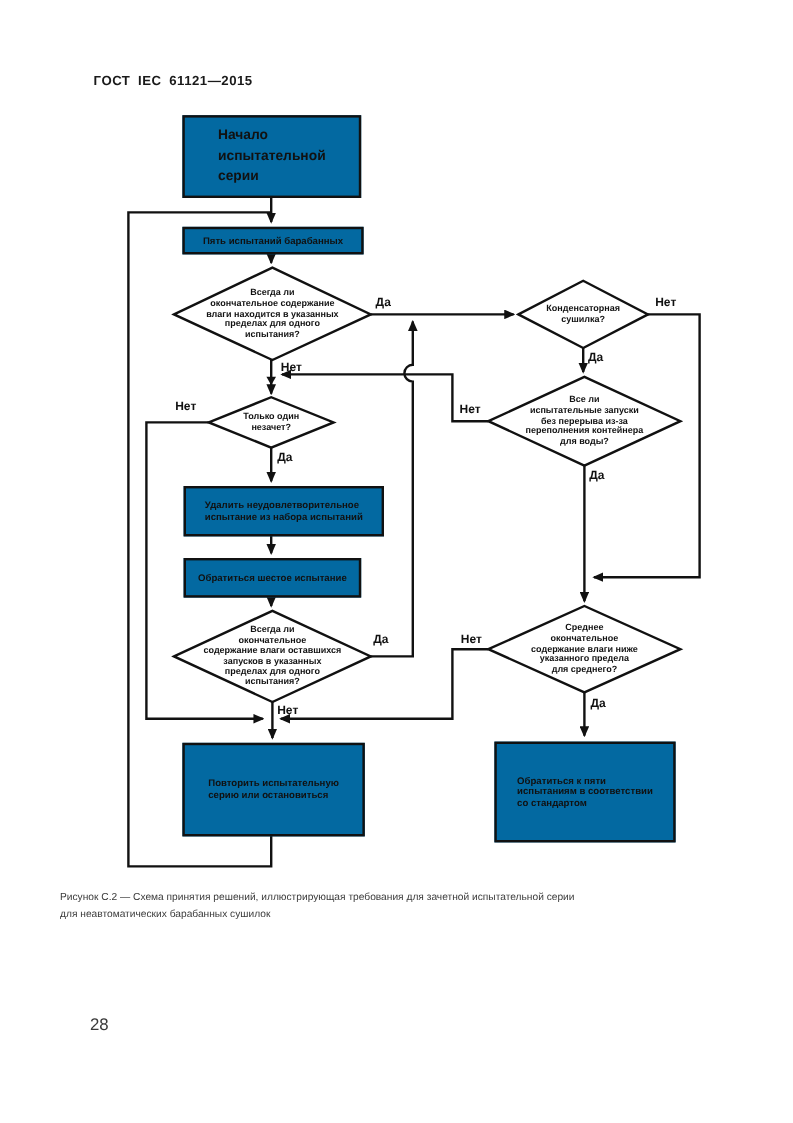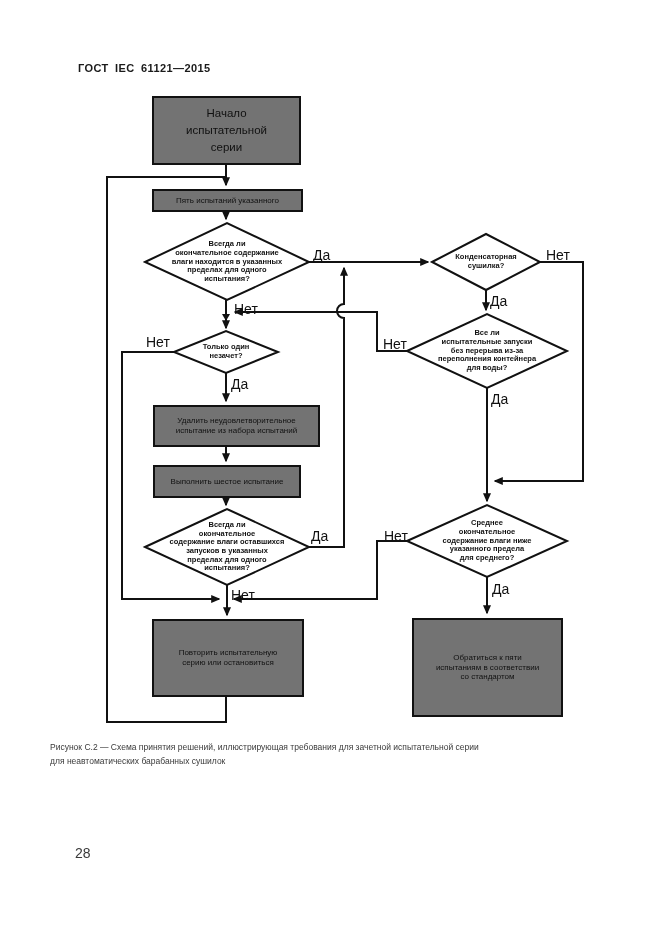--- a/index.html
+++ b/index.html
@@ -5,29 +5,29 @@
   html,body{margin:0;padding:0;background:#ffffff;}
   .page{
     position:relative;width:661px;height:936px;background:#ffffff;overflow:hidden;
     font-family:"Liberation Sans",sans-serif;color:#111;
   }
   .hdr{position:absolute;left:78px;top:62px;font-size:11px;font-weight:bold;letter-spacing:.4px;word-spacing:3px;color:#1a1a1a;}
   .pagenum{position:absolute;left:75px;top:845px;font-size:14px;color:#3a3a3a;}
   .caption{position:absolute;left:50px;top:741px;width:580px;text-align:left;font-size:8.5px;line-height:1.6;color:#3a3a3a;}
   svg.chart{position:absolute;left:0;top:0;}
   .box{
-    position:absolute;border:2px solid #111;background:#737373;box-sizing:border-box;
-    display:flex;align-items:center;justify-content:center;text-align:center;
-    font-weight:normal;white-space:pre-line;
+    position:absolute;border:2px solid #111;background:#0369a1;box-sizing:border-box;
+    display:flex;align-items:center;justify-content:center;
+    font-weight:bold;white-space:pre-line;
   }
   .dlabel{
     position:absolute;display:flex;align-items:center;justify-content:center;text-align:center;
     font-weight:bold;white-space:pre-line;font-size:7.5px;line-height:1.15;
   }
-  .edge{position:absolute;font-weight:normal;font-size:14px;color:#111;}
+  .edge{position:absolute;font-weight:bold;font-size:10px;color:#111;}
   .fs8{font-size:8px;line-height:1.2;}
   .fs11{font-size:11.5px;line-height:1.5;}
 </style>
 </head>
 <body>
 
 <div class="page">
 
   <div class="hdr">ГОСТ IEC 61121—2015</div>
 
@@ -81,27 +81,27 @@
       <polygon points="407,351 487,314 567,351 487,388"></polygon>
       <polygon points="174,352 226,331 278,352 226,373"></polygon>
       <polygon points="145,547 227,509 309,547 227,585"></polygon>
       <polygon points="407,541 487,505 567,541 487,577"></polygon>
     </g>
   </svg>
 
   <div class="box fs11" style="left:152px;top:96px;width:149px;height:69px;">Начало
 испытательной
 серии</div>
-  <div class="box fs8" style="left:152px;top:189px;width:151px;height:23px;">Пять испытаний указанного</div>
+  <div class="box fs8" style="left:152px;top:189px;width:151px;height:23px;">Пять испытаний барабанных</div>
   <div class="box fs8" style="left:153px;top:405px;width:167px;height:42px;">Удалить неудовлетворительное
 испытание из набора испытаний</div>
-  <div class="box fs8" style="left:153px;top:465px;width:148px;height:33px;">Выполнить шестое испытание</div>
+  <div class="box fs8" style="left:153px;top:465px;width:148px;height:33px;">Обратиться шестое испытание</div>
   <div class="box fs8" style="left:152px;top:619px;width:152px;height:78px;">Повторить испытательную
 серию или остановиться</div>
-  <div class="box fs8" style="left:412px;top:618px;width:151px;height:99px;">Обратиться к пяти
+  <div class="box fs8" style="left:412px;top:618px;width:151px;height:84px;">Обратиться к пяти
 испытаниям в соответствии
 со стандартом</div>
 
   <div class="dlabel" style="left:150px;top:226px;width:154px;height:72px;">Всегда ли
 окончательное содержание
 влаги находится в указанных
 пределах для одного
 испытания?</div>
   <div class="dlabel" style="left:436px;top:238px;width:100px;height:48px;">Конденсаторная
 сушилка?</div>

